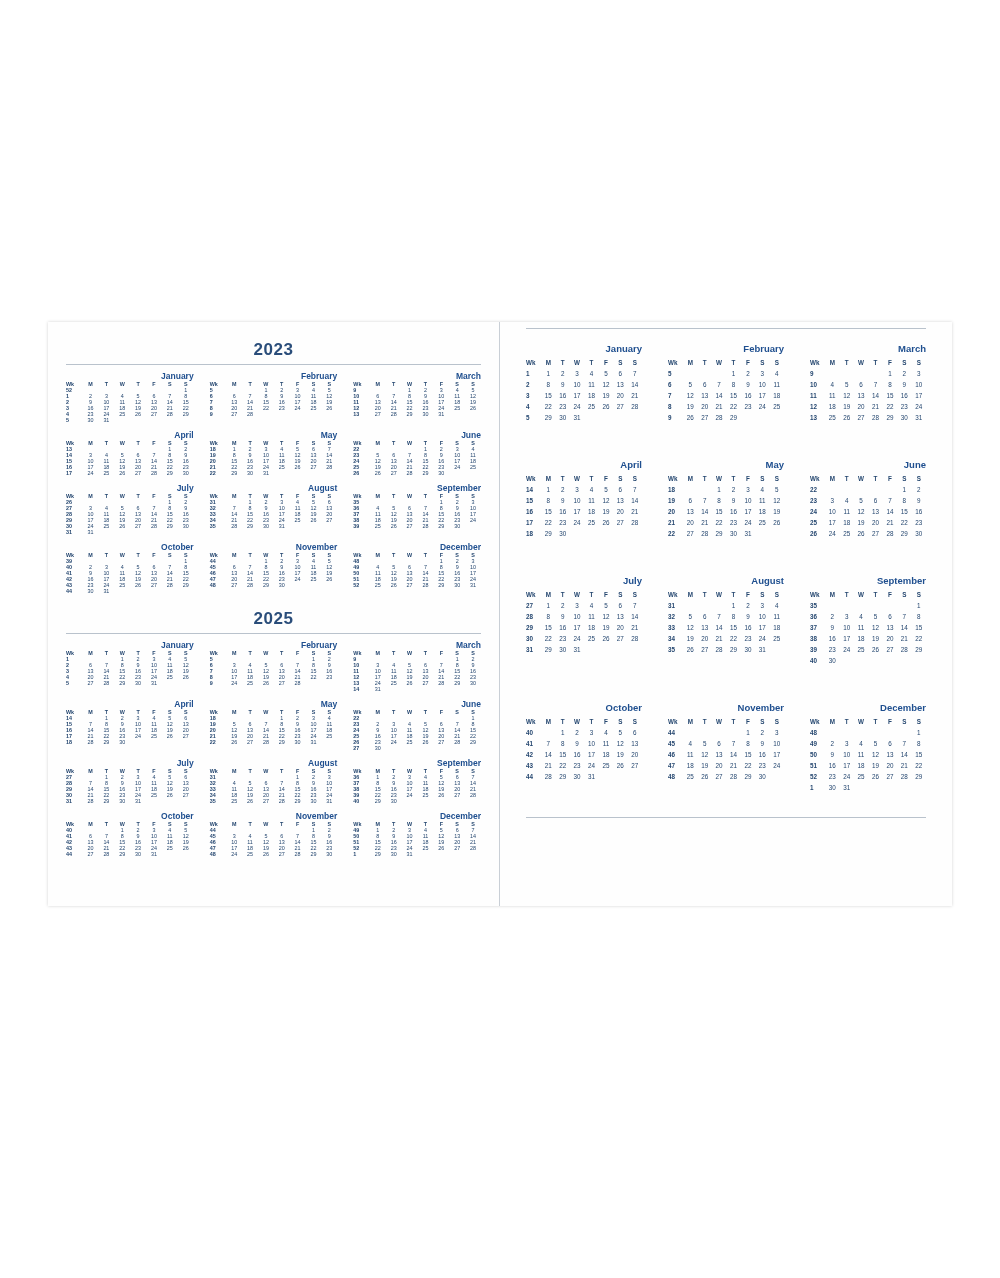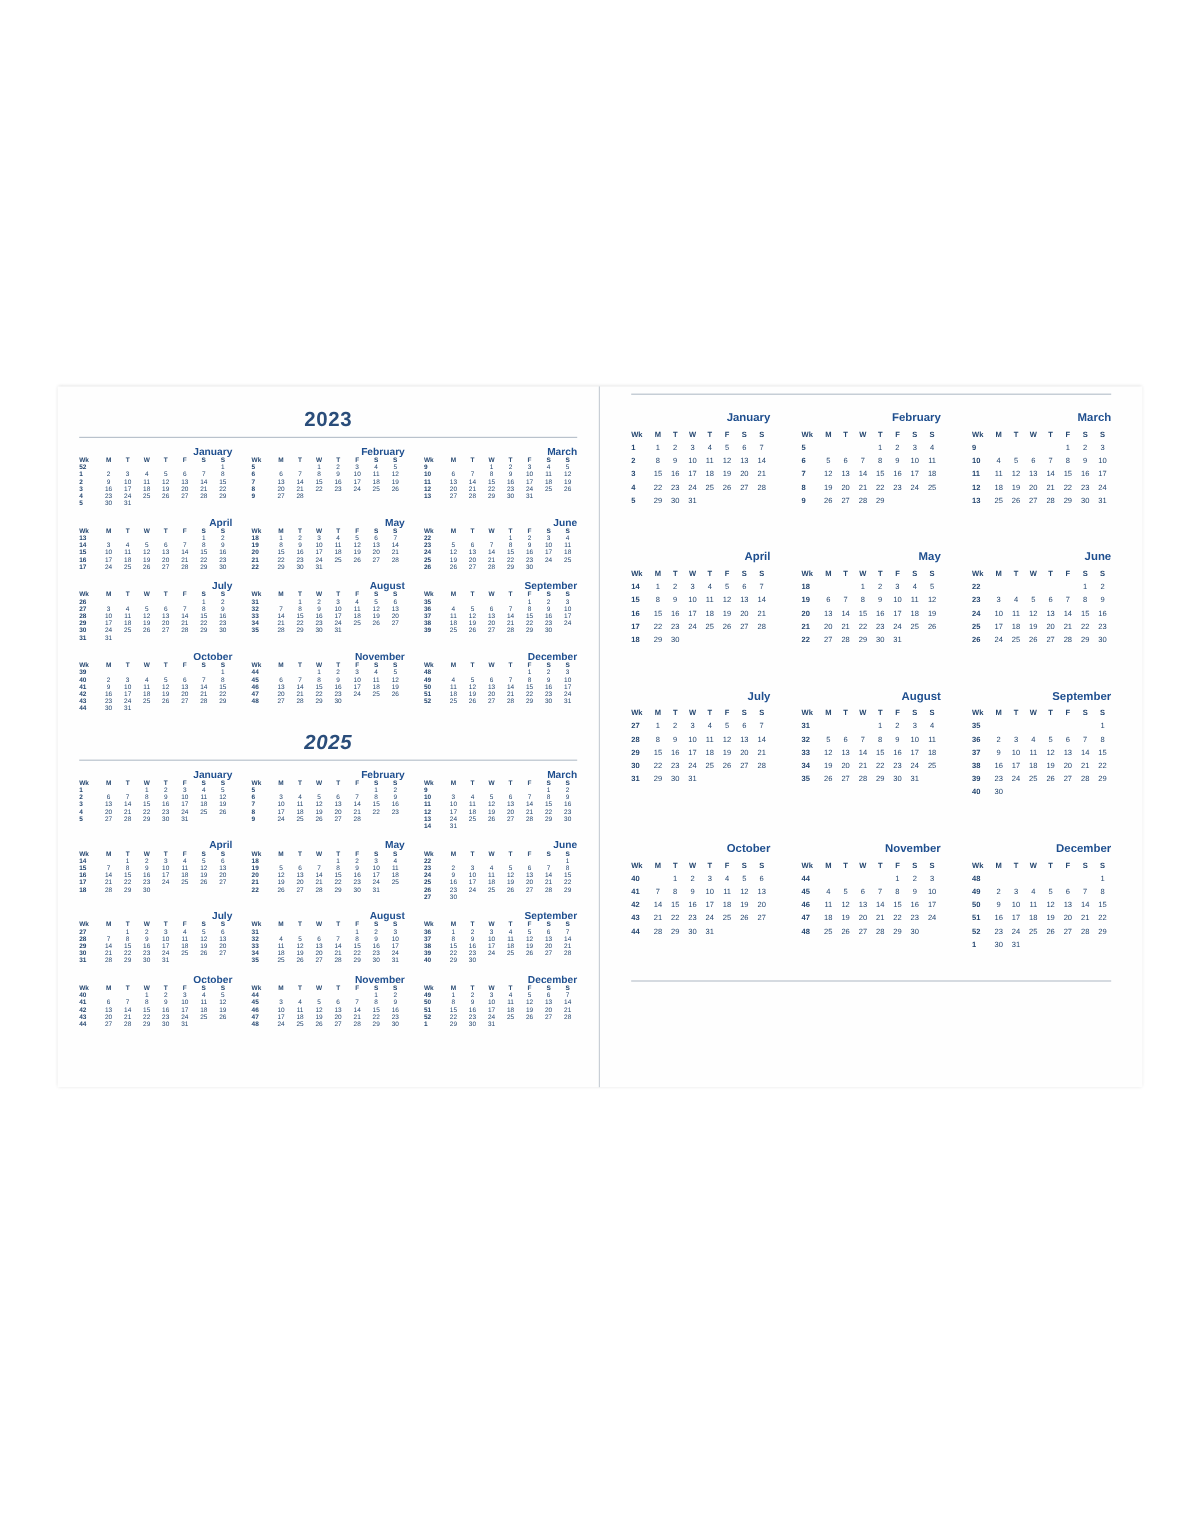--- a/index.html
+++ b/index.html
@@ -982,21 +982,21 @@
                     <td>29</td>
                     <td class="we">30</td>
                     <td class="we">31</td>
                   </tr>
                 </tbody>
               </table>
             </div>
           </div>
       </div>
 
-      <div class="left-yearhead" style="padding-top:8px;font-style:italic;">
+      <div class="left-yearhead" style="padding-top:8px;">
         <div class="year-title">2025</div>
       </div>
       <div class="rule left-rule"></div>
       <div class="left-block">
         <div class="months-grid3" id="left-2025">
             <div class="month">
               <div class="month-name">January</div>
               <table class="cal">
                 <thead>
                   <tr>

